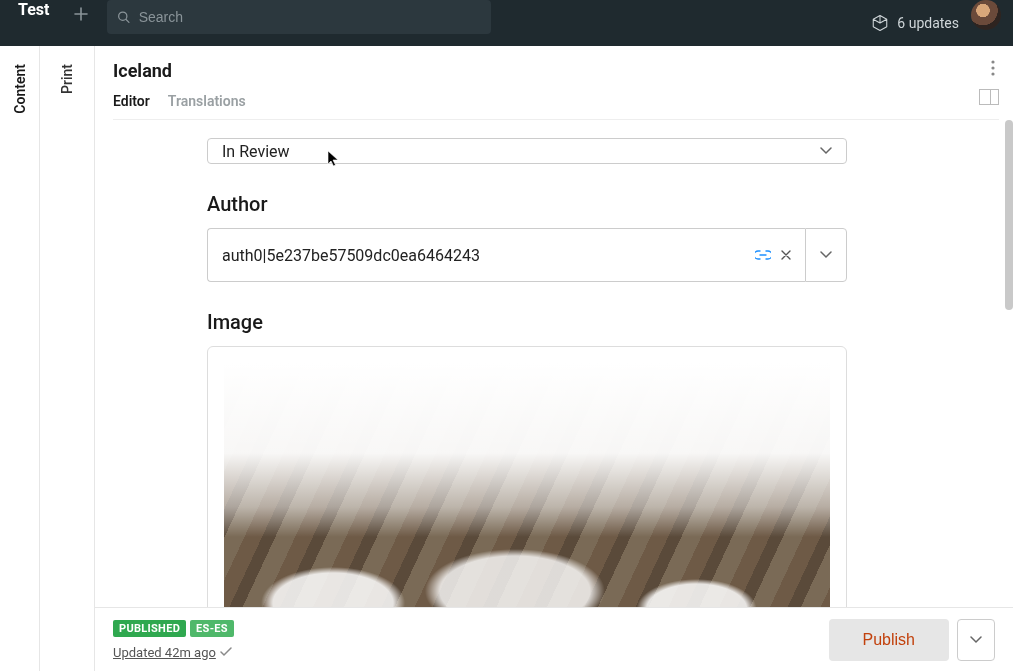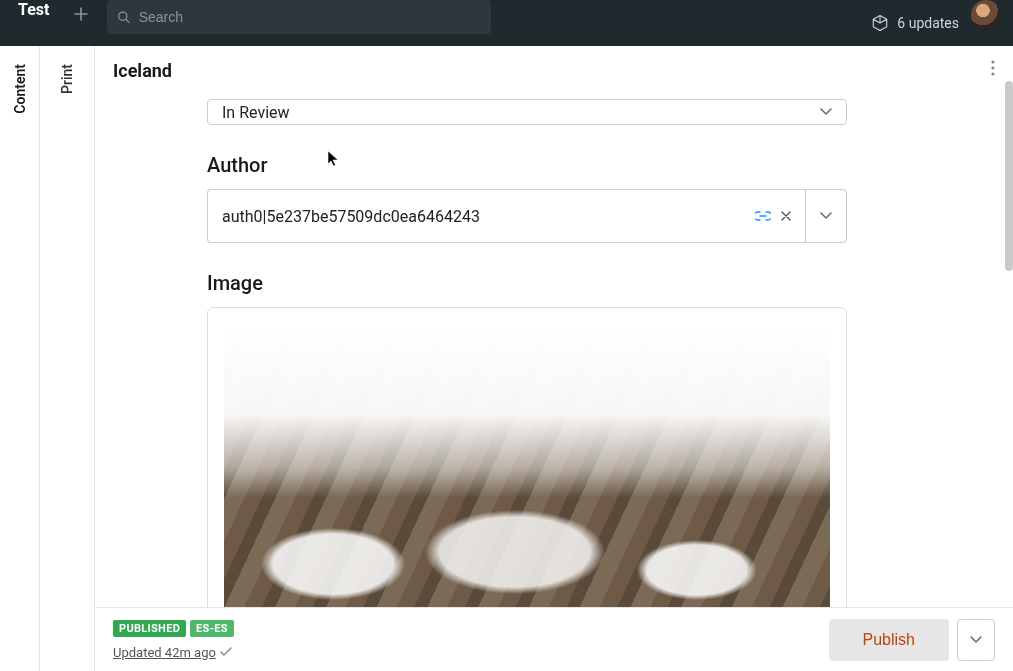--- a/index.html
+++ b/index.html
@@ -127,20 +127,25 @@
       </svg>
 
     <div class="doc-header">
       <div class="doc-title">Iceland</div>
       <div class="doc-kebab">
         <svg width="4" height="16" viewBox="0 0 4 16">
             <circle cx="2" cy="2" r="1.6" fill="#888"></circle>
             <circle cx="2" cy="8" r="1.6" fill="#888"></circle>
             <circle cx="2" cy="14" r="1.6" fill="#888"></circle>
           </svg>
+      </div>
+      <div class="tabs">
+        <div class="tab active">Editor</div>
+        <div class="tab">Translations</div>
+        <div class="panel-toggle"></div>
       </div>
     </div>
 
     <div class="content-scroll">
       <div class="scroll-indicator"></div>
       <div class="content-inner">
 
         <div class="field">
           <div class="select-box">
             <span>In Review</span>

